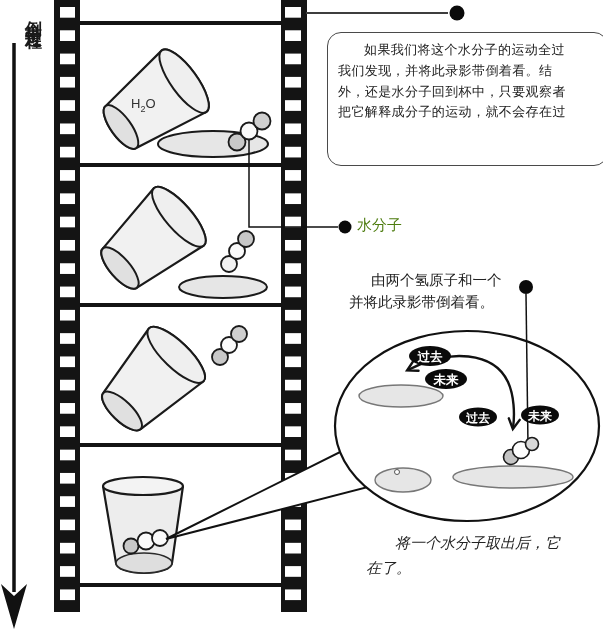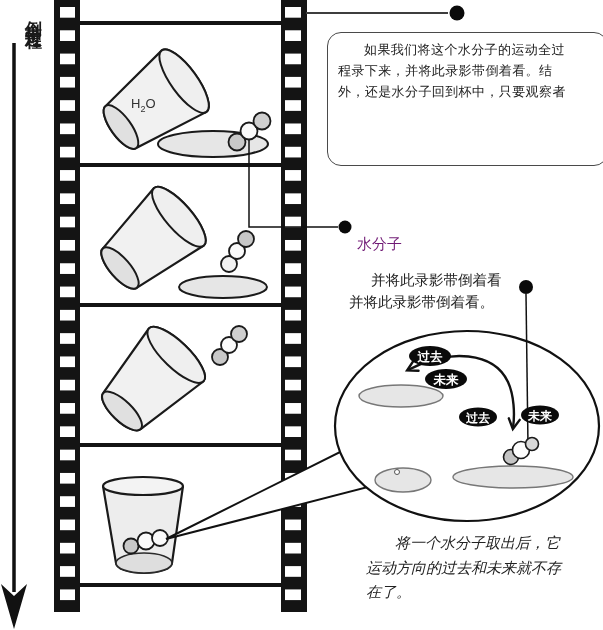--- a/index.html
+++ b/index.html
@@ -34,21 +34,21 @@
   }
   #note-box {
     left:327px; top:32px; width:281px; height:134px;
     border:1.6px solid #4a4a4a; border-radius:14px; background:#fff;
     padding:7px 6px 6px 10px; font-size:13px; line-height:20.8px;
     letter-spacing:0.4px; color:#222;
   }
   #note-box .l0 { padding-left:26px; }
   #molecule-note { left:349px; top:270px; font-size:14.5px; line-height:21.5px; }
   #molecule-note .l0 { padding-left:22px; }
-  #water-molecule-label { left:357px; top:235px; font-size:15px; color:#701a75; }
+  #water-molecule-label { left:357px; top:216px; font-size:15px; color:#4d7c0f; }
   #bottom-note { left:366px; top:531px; font-size:15px; line-height:24.5px;font-style:italic; }
   #bottom-note .l0 { padding-left:29px; }
 </style>
 </head>
 <body>
 
 <div id="stage">
 
   <div id="band-left" class="film-band"></div>
   <div id="band-right" class="film-band"></div>
@@ -157,30 +157,30 @@
       <circle cx="511" cy="457" r="7.5" fill="#c4c4c4"></circle>
       <circle cx="521" cy="450" r="8.5" fill="#fdfdfd"></circle>
       <circle cx="532" cy="444" r="6.5" fill="#d8d8d8"></circle>
     </g>
   </svg>
 
   <div id="rewind-label" class="txt">倒带过程</div>
 
   <div id="note-box" class="txt">
     <div class="l0">如果我们将这个水分子的运动全过</div>
-    <div>程录下来，并将此录影带倒着看。结</div>
+    <div>我们发现，并将此录影带倒着看。结</div>
     <div>外，还是水分子回到杯中，只要观察者</div>
+    <div>把它解释成分子的运动，就不会存在过</div>
   </div>
 
   <div id="water-molecule-label" class="txt">水分子</div>
 
   <div id="molecule-note" class="txt">
-    <div class="l0">并将此录影带倒着看</div>
+    <div class="l0">由两个氢原子和一个</div>
     <div>并将此录影带倒着看。</div>
   </div>
 
   <div id="bottom-note" class="txt">
     <div class="l0">将一个水分子取出后，它</div>
-    <div>运动方向的过去和未来就不存</div>
     <div>在了。</div>
   </div>
 
 </div>
 
 </body></html>

